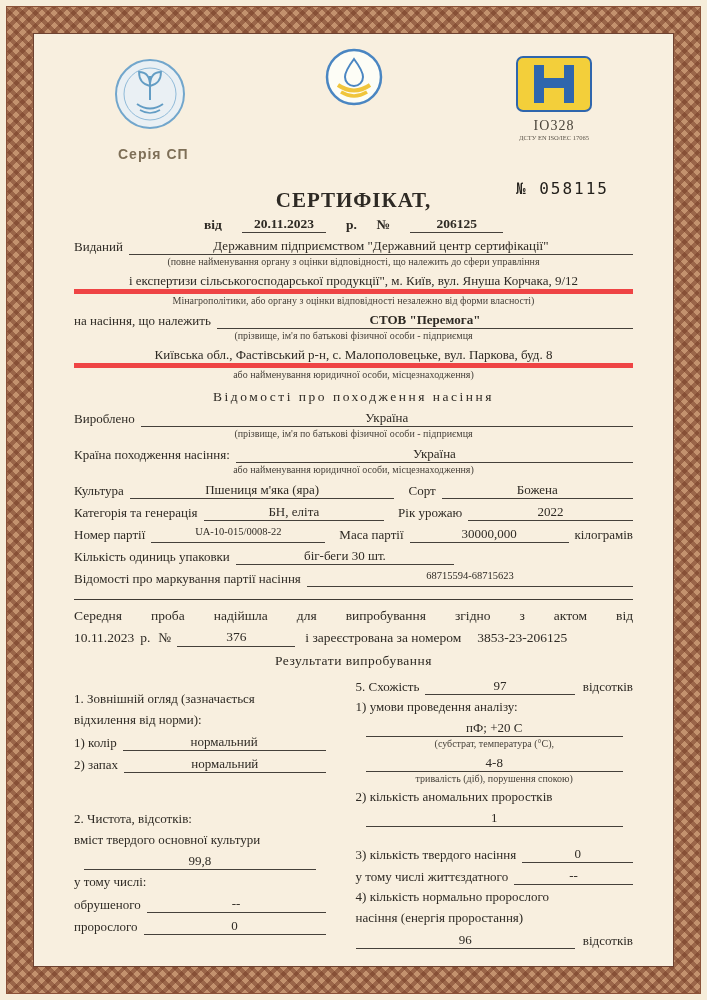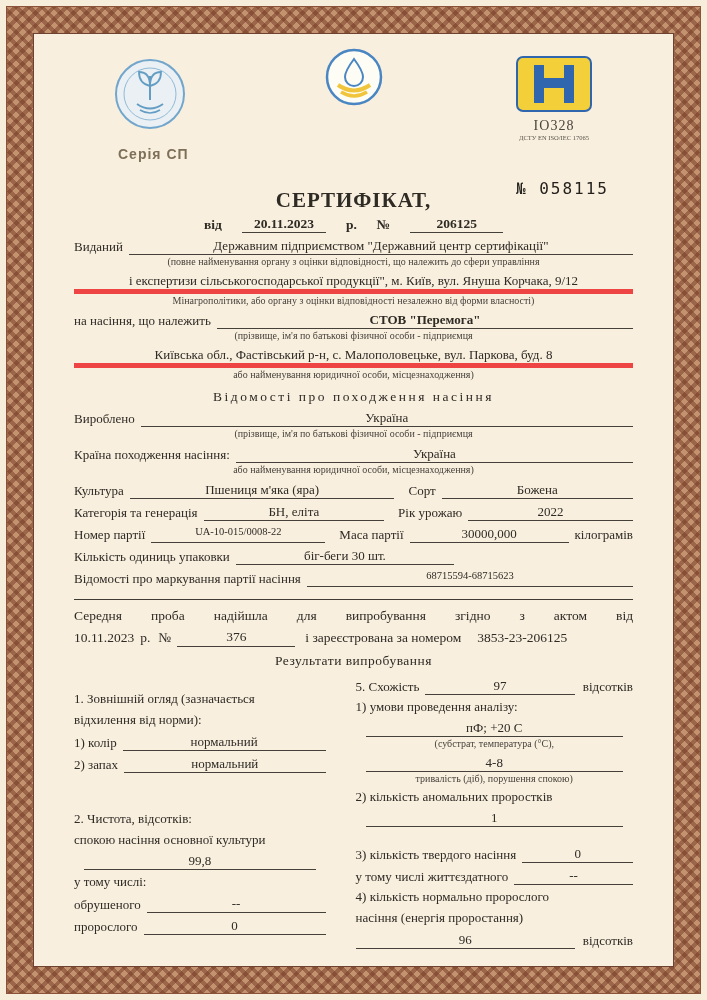--- a/index.html
+++ b/index.html
@@ -185,21 +185,21 @@
           <div class="row">
             <span class="lbl">1) колір</span>
             <span class="fill">нормальний</span>
           </div>
           <div class="row">
             <span class="lbl">2) запах</span>
             <span class="fill">нормальний</span>
           </div>
           <div class="spacer-lg"></div>
           <div class="plain">2. Чистота, відсотків:</div>
-          <div class="plain">спокою насіння основної культури</div>
+          <div class="plain">вміст твердого основної культури</div>
           <div class="uline-center">99,8</div>
           <div class="plain">у тому числі:</div>
           <div class="row">
             <span class="lbl">обрушеного</span>
             <span class="fill">--</span>
           </div>
           <div class="row">
             <span class="lbl">пророслого</span>
             <span class="fill">0</span>
           </div>

